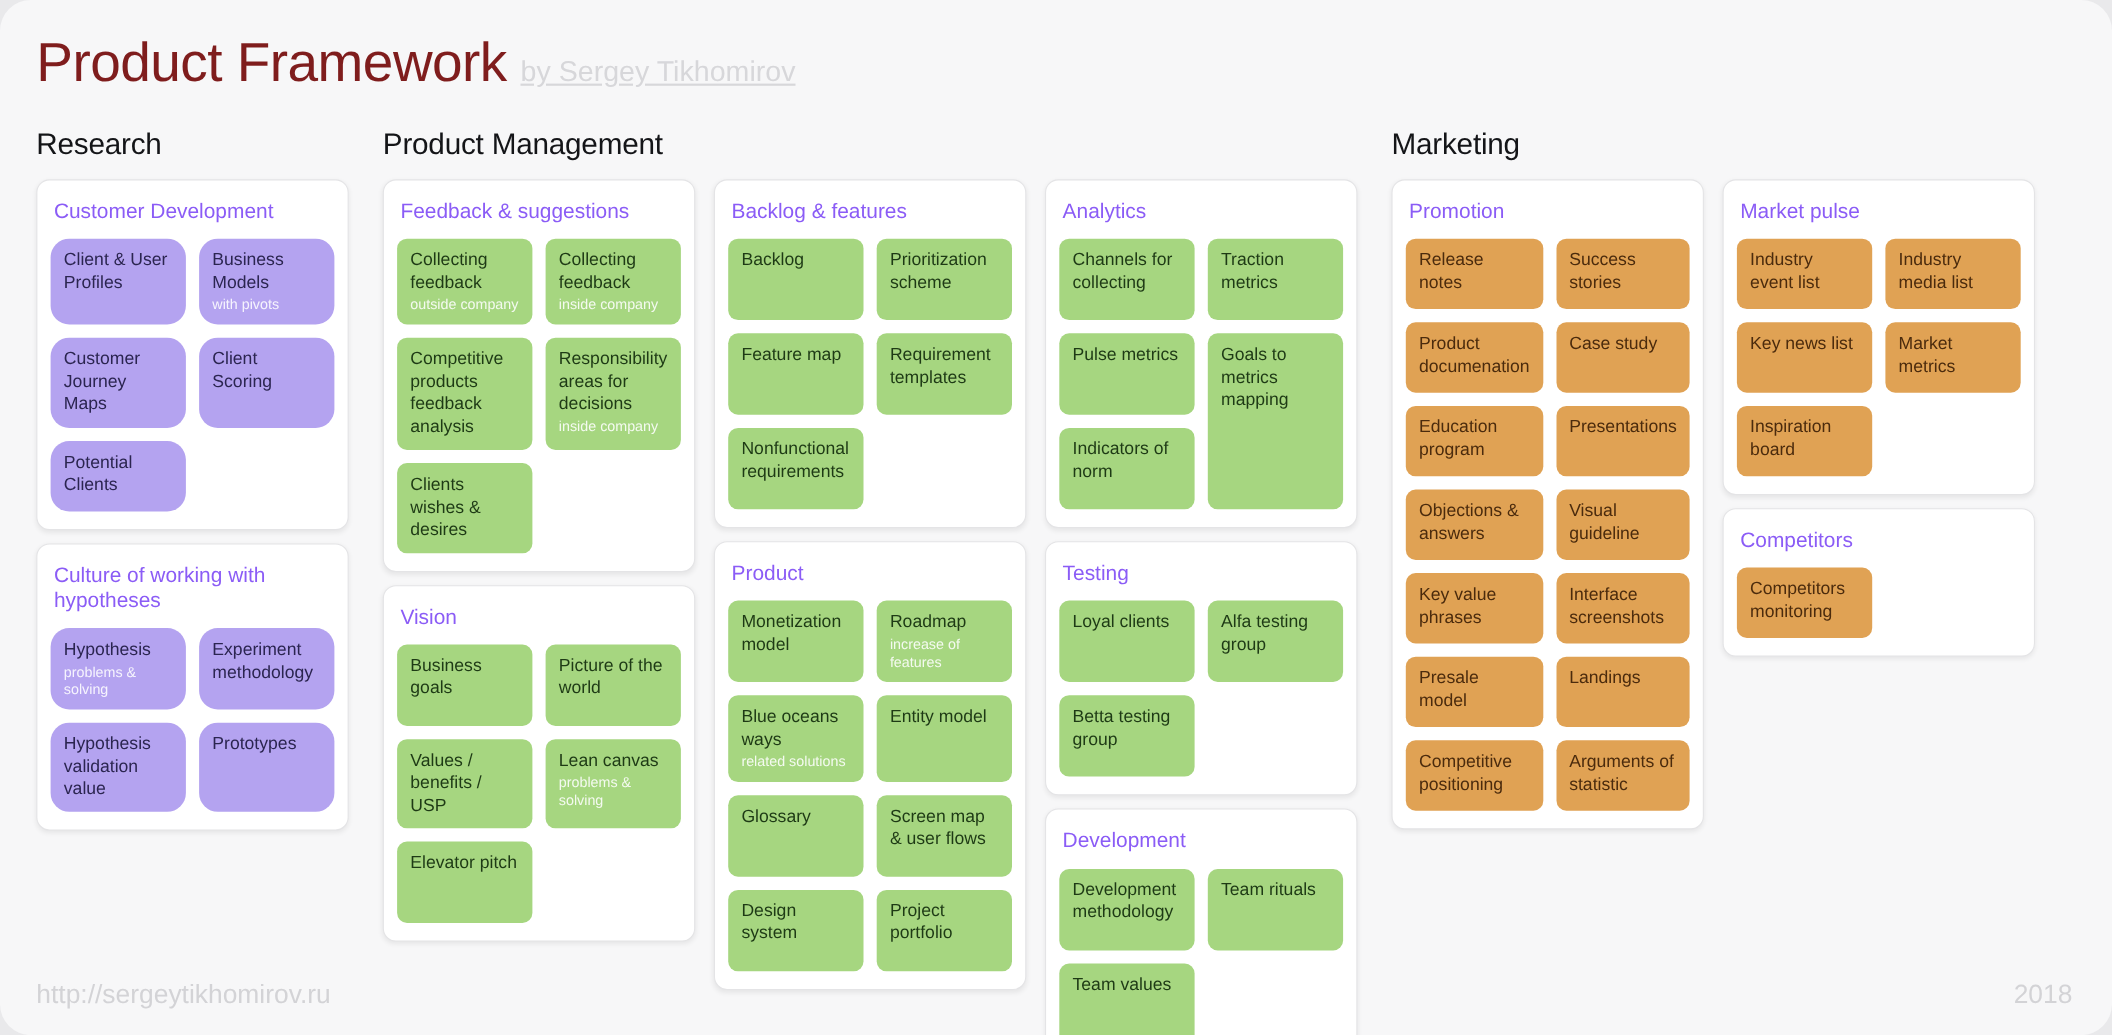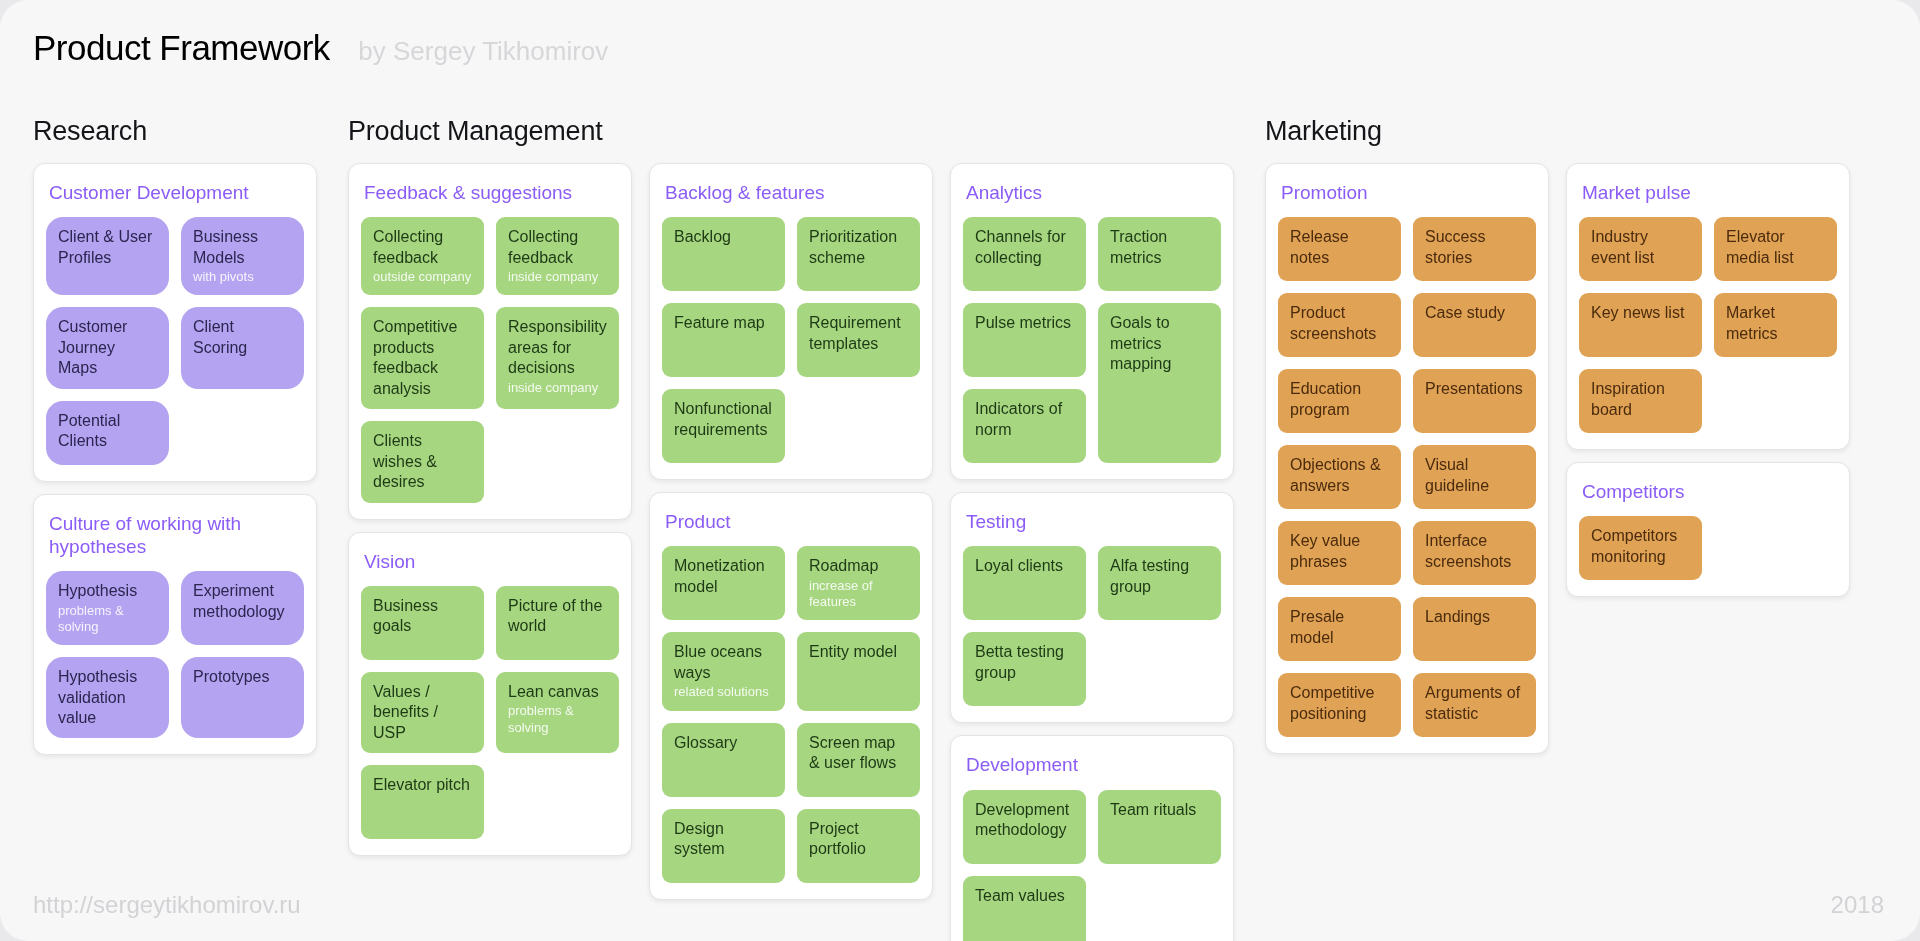--- a/index.html
+++ b/index.html
@@ -12,26 +12,26 @@
   .canvas {
     position: relative;
     width: 1920px; height: 941px;
     background: #f7f7f8;
     border-radius: 28px;
     overflow: hidden;
     box-sizing: border-box;
   }
   .header { padding: 28px 0 0 33px; white-space: nowrap; }
   .page-title {
-    display: inline; font-size: 35px; font-weight: 500;
-    color: #000000; letter-spacing: -0.5px;
+    display: inline; font-size: 50px; font-weight: 500;
+    color: #7f1d1d; letter-spacing: -0.5px;
   }
   .byline {
     display: inline; font-size: 26px; font-weight: 400;
-    color: #d7d7da; margin-left: 24px;
+    color: #d7d7da; margin-left: 8px; text-decoration: underline;
   }
   .board {
     position: absolute; top: 100px; left: 33px;
     display: flex; align-items: flex-start;
   }
   .col { width: 284px; flex: none; }
   .col.gap-sm { margin-left: 17px; }
   .col.gap-lg { margin-left: 31px; }
   .col-head {
     height: 63px; display: flex; align-items: center;
@@ -285,21 +285,21 @@
         <div class="card theme-orange">
           <div class="card-title">Promotion</div>
           <div class="tiles">
             <div class="tile">
               <span class="label">Release notes</span>
             </div>
             <div class="tile">
               <span class="label">Success stories</span>
             </div>
             <div class="tile">
-              <span class="label">Product screenshots</span>
+              <span class="label">Product documenation</span>
             </div>
             <div class="tile">
               <span class="label">Case study</span>
             </div>
             <div class="tile">
               <span class="label">Education program</span>
             </div>
             <div class="tile">
               <span class="label">Presentations</span>
             </div>
@@ -332,21 +332,21 @@
       </div>
       <div class="col gap-sm">
         <div class="col-head"></div>
         <div class="card theme-orange">
           <div class="card-title">Market pulse</div>
           <div class="tiles">
             <div class="tile">
               <span class="label">Industry event list</span>
             </div>
             <div class="tile">
-              <span class="label">Elevator media list</span>
+              <span class="label">Industry media list</span>
             </div>
             <div class="tile">
               <span class="label">Key news list</span>
             </div>
             <div class="tile">
               <span class="label">Market metrics</span>
             </div>
             <div class="tile">
               <span class="label">Inspiration board</span>
             </div>

